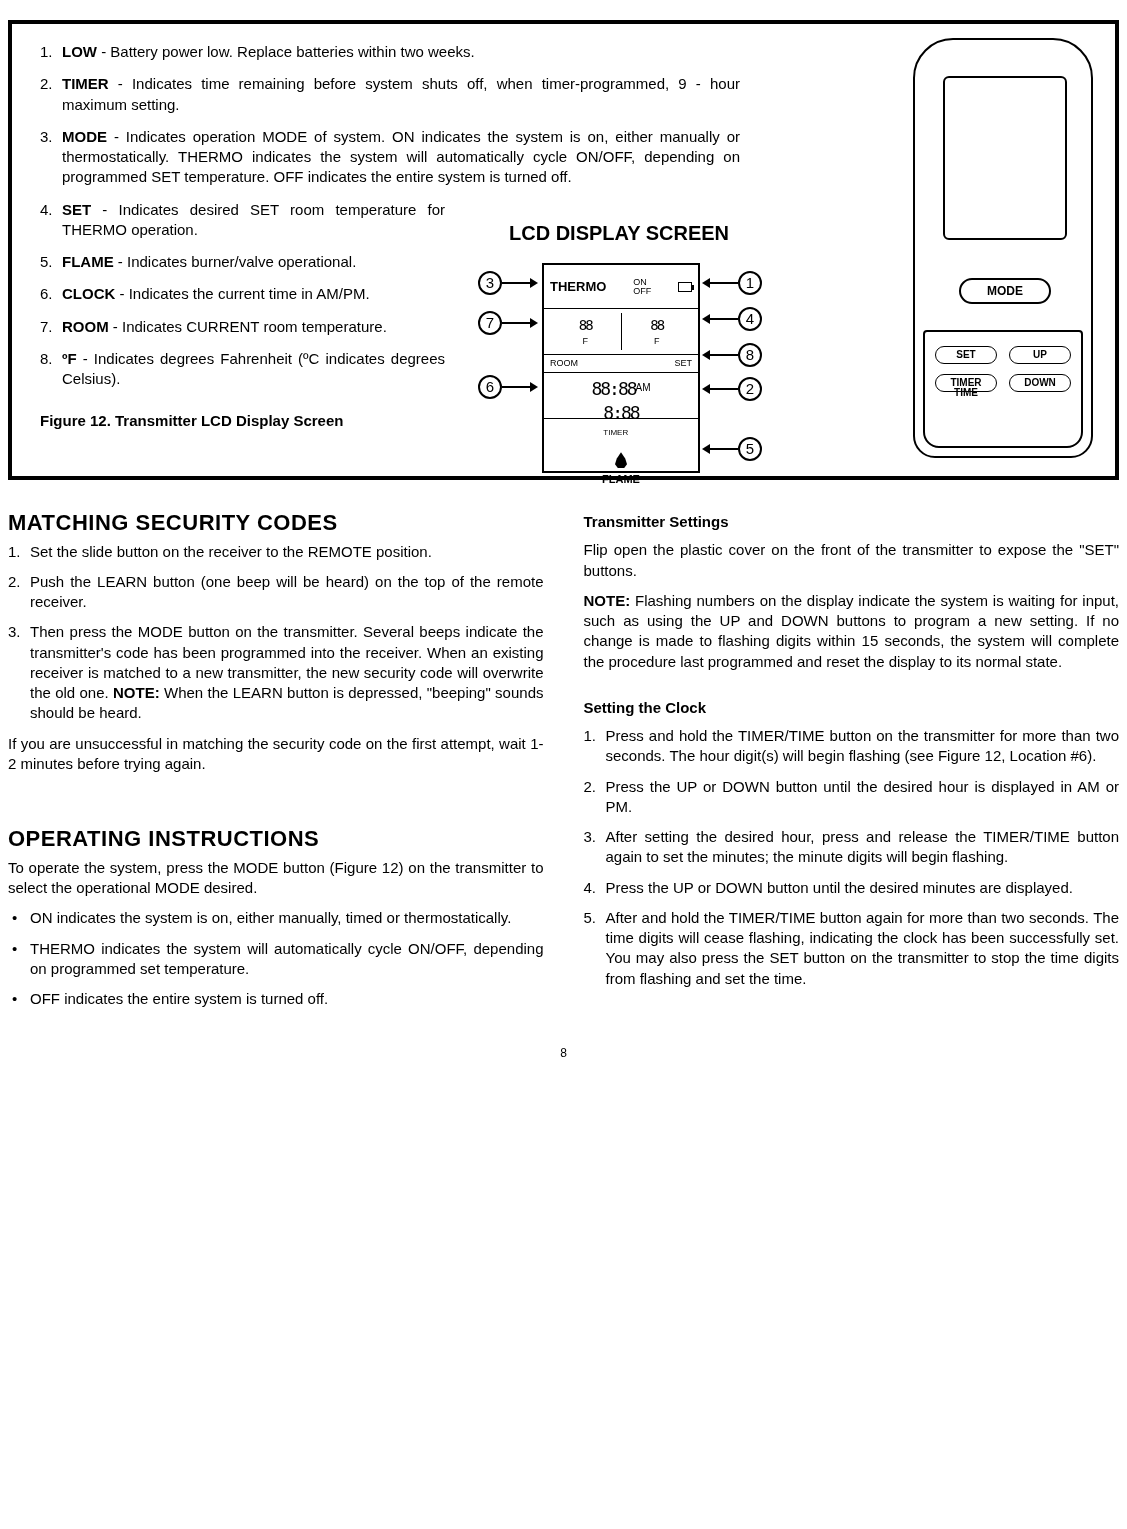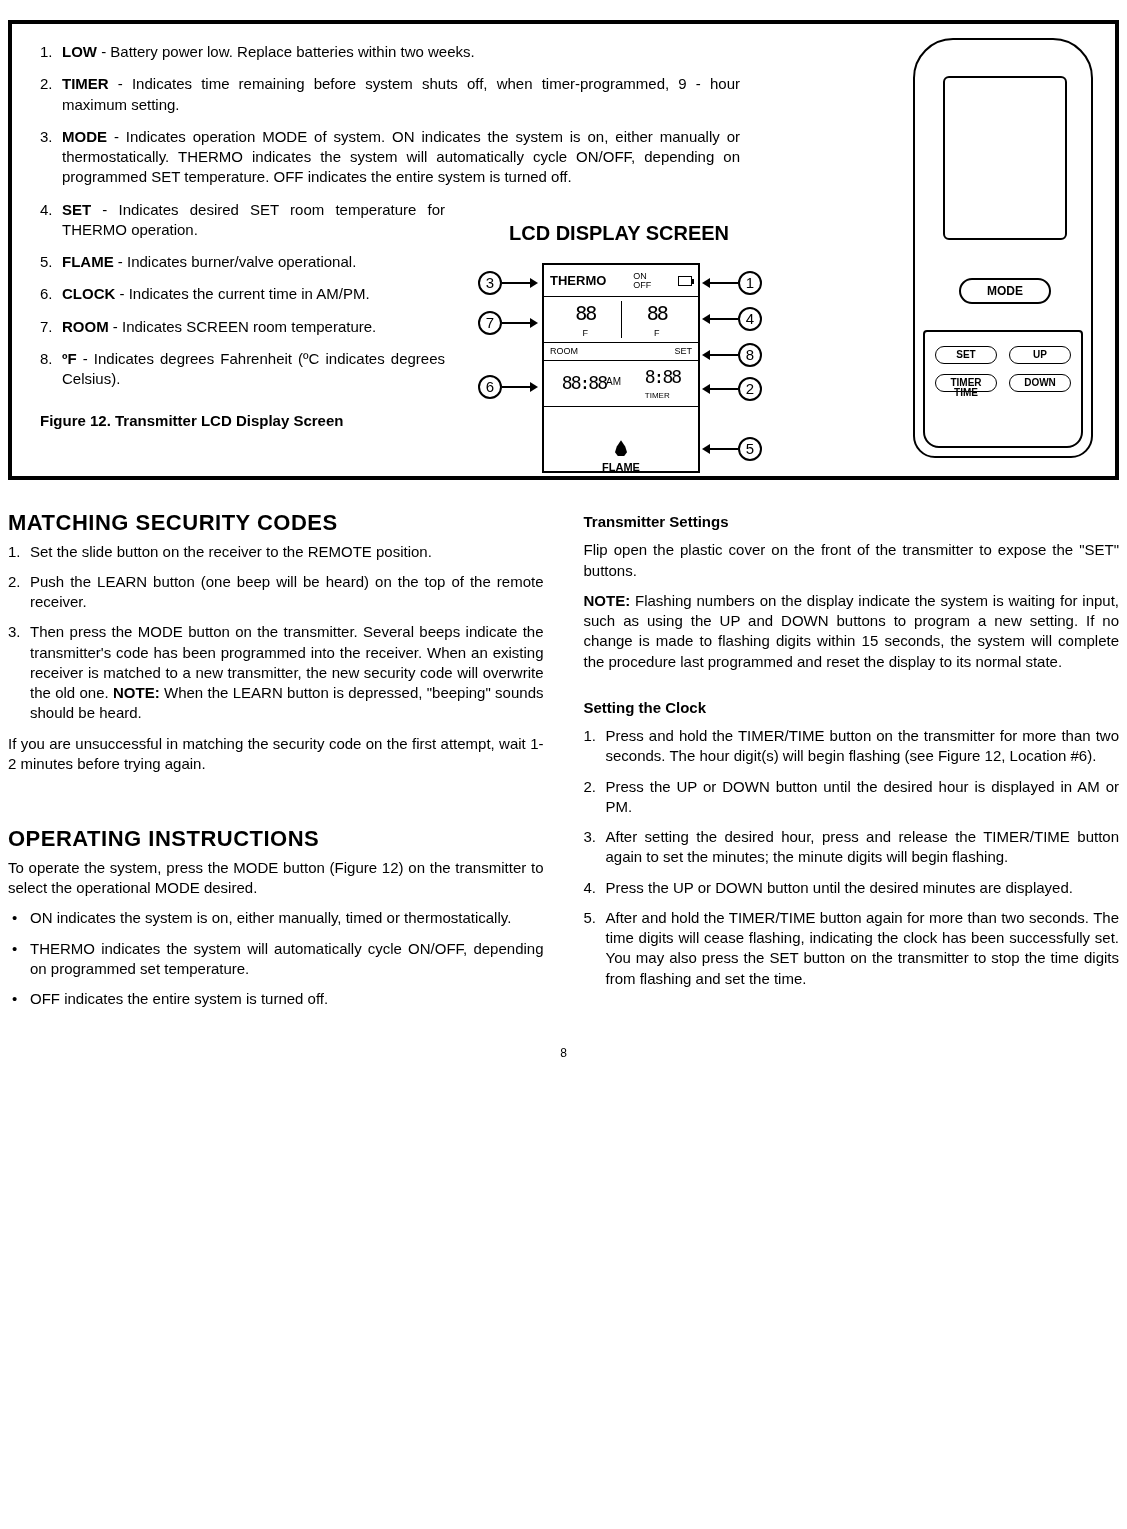--- a/index.html
+++ b/index.html
@@ -70,30 +70,30 @@
     width: 158px;
     height: 210px;
     border: 2px solid #000;
     font-family: Arial, sans-serif;
   }
   .seg {
     border-bottom: 1px solid #000;
     padding: 4px 6px;
     font-size: 10px;
   }
-  .seg-top { display: flex; justify-content: space-between; align-items: center; height: 32px;}
+  .seg-top { display: flex; justify-content: space-between; align-items: center; height: 44px;}
   .seg-top .thermo { font-weight: bold; font-size: 13px; }
   .seg-top .onoff { font-size: 9px; line-height: 9px; text-align: left; }
   .seg-top .batt { width:14px; height:10px; border:1px solid #000; position:relative;}
   .seg-top .batt::after{content:"";position:absolute;right:-3px;top:2px;width:2px;height:5px;background:#000;}
   .seg-mid { display:flex; height:46px; }
   .seg-mid > div { flex:1; border-right:1px solid #000; display:flex; flex-direction:column; align-items:center; justify-content:center; font-size:9px;}
   .seg-mid > div:last-child { border-right:none;}
-  .seg-mid .digits { font-size:20px; font-family:monospace; letter-spacing:-2px;}
-  .seg-clock { height:46px; display:flex; align-items:center; justify-content:space-around; font-size:9px;}
+  .seg-mid .digits { font-size:14px; font-family:monospace; letter-spacing:-2px;}
+  .seg-clock { height:46px; display:flex; align-items:center; justify-content:space-around; font-size:9px;flex-direction:column;}
   .seg-clock .digits { font-size:18px; font-family:monospace; letter-spacing:-2px;}
   .seg-flame { height:74px; border-bottom:none; display:flex; flex-direction:column; align-items:center; justify-content:flex-end; font-size:11px; font-weight:bold; padding-bottom:6px;}
   .flame-ic { width:12px; height:16px; background:#000; clip-path: polygon(50% 0,85% 40%,100% 75%,75% 100%,25% 100%,0 75%,15% 40%); margin-bottom:4px;}
   .callout { position:absolute; display:flex; align-items:center; }
   .callout .num {
     width:24px; height:24px; border:2px solid #000; border-radius:50%;
     display:flex; align-items:center; justify-content:center; font-size:15px; background:#fff;
   }
   .callout .line { height:2px; background:#000; }
   .callout .arrow-r { width:0;height:0;border-top:5px solid transparent;border-bottom:5px solid transparent;border-left:8px solid #000;}
@@ -158,21 +158,21 @@
     <ol>
       <li><span class="term">LOW</span><span> - Battery power low. Replace batteries within two weeks.</span></li>
       <li><span class="term">TIMER</span><span> -  Indicates time remaining before system shuts off, when timer-programmed, 9 - hour maximum setting.</span></li>
       <li><span class="term">MODE</span><span> - Indicates operation MODE of system. ON indicates the system is on, either manually or thermostatically. THERMO indicates the system will automatically cycle ON/OFF, depending on programmed SET temperature. OFF indicates the entire system is turned off.</span></li>
     </ol>
     <div class="defs-narrow">
       <ol start="4" style="counter-reset:item 3">
         <li><span class="term">SET</span><span> - Indicates desired SET room temperature for THERMO operation.</span></li>
         <li><span class="term">FLAME</span><span> - Indicates burner/valve operational.</span></li>
         <li><span class="term">CLOCK</span><span> - Indicates the current time in AM/PM.</span></li>
-        <li><span class="term">ROOM</span><span> - Indicates SCREEN room temperature.</span></li>
+        <li><span class="term">ROOM</span><span> - Indicates CURRENT room temperature.</span></li>
         <li><span class="term">ºF</span><span> - Indicates degrees Fahrenheit (ºC indicates degrees Celsius).</span></li>
       </ol>
     </div>
     <div class="fig-title">Figure 12.   Transmitter LCD Display Screen</div>
   </div>
 
   <div class="lcd-block">
     <div class="lcd-heading">LCD DISPLAY SCREEN</div>
     <div class="lcd-wrap">
       <div class="lcd-screen">

